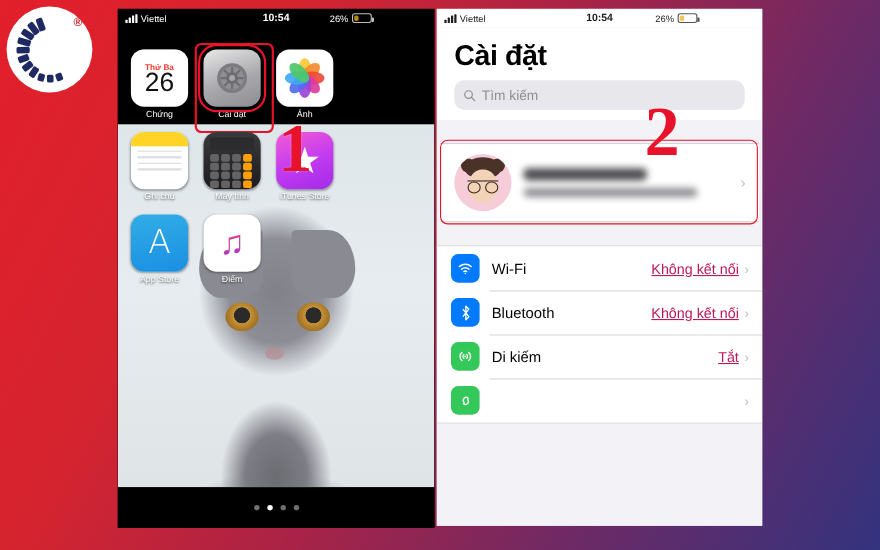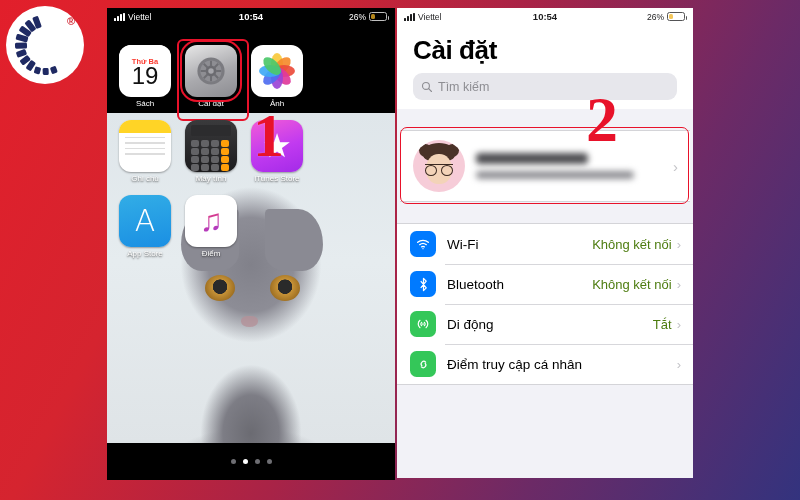--- a/index.html
+++ b/index.html
@@ -45,21 +45,21 @@
   .statusbar {
     position: relative; height: 17px; display: flex; align-items: center;
     font-size: 9px; padding: 0 8px 0 7px;
   }
   #phone-left .statusbar { color: #fff; background: #000; }
   #phone-right .statusbar { color: #1c1c1e; background: #fff; }
   .sb-left { display: flex; align-items: center; gap: 3px; flex: 1; }
   .sb-center { position: absolute; left: 0; right: 0; text-align: center;
                font-size: 9.5px; font-weight: 600; pointer-events: none; }
   .sb-right { display: flex; align-items: center; gap: 3px; flex: 1;
-              justify-content: flex-end; z-index: 2; }
+              justify-content: center; z-index: 2; }
   .bars { display: inline-flex; align-items: flex-end; gap: 1px; height: 8px; }
   .bars i { width: 2px; background: currentColor; border-radius: .5px; display: block; }
   .bars i:nth-child(1){height:3px} .bars i:nth-child(2){height:5px}
   .bars i:nth-child(3){height:6.5px} .bars i:nth-child(4){height:8px}
   .carrier { font-size: 8.5px; font-weight: 500; }
   .batt {
     width: 18px; height: 9px; border: 1px solid currentColor; border-radius: 2.5px;
     position: relative; opacity: .75;
   }
   .batt::after { content:""; position:absolute; right:-3px; top:2.5px; width:1.5px;
@@ -212,21 +212,21 @@
   .chev { margin-left:auto; color:#c4c4c8; font-size: 15px; font-weight: 400; }
 
   .srow { display:flex; align-items:center; padding: 0 12px 0 13px; height: 40px;
           background:#fff; position: relative; }
   .srow + .srow::before { content:""; position:absolute; left:48px; right:0; top:0;
                           height:.5px; background:#d7d7db; }
   .sicon { width: 26px; height: 26px; border-radius: 6.5px; flex:0 0 auto;
            display:flex; align-items:center; justify-content:center;
            color:#fff; margin-right: 11px; }
   .slabel { font-size: 13.5px; color:#000; }
-  .svalue { margin-left:auto; font-size: 13px; color:#4d7c0f; }
+  .svalue { margin-left:auto; font-size: 13px; color:#be185d;text-decoration:underline; }
   .srow .chev { margin-left: 5px; font-size: 13px; }
   .toggle { margin-left:auto; width:40px; height:23px; border-radius:12px;
             background:#e3e3e8; position:relative; border:.5px solid #dcdce0; }
   .toggle .knob { position:absolute; left:1px; top:1px; width:20px; height:20px;
                   border-radius:50%; background:#fff; box-shadow:0 1px 2px rgba(0,0,0,.28); }
   .gap { height: 18px; }
 </style>
 </head>
 <body>
 
@@ -277,23 +277,23 @@
         <div class="cat-eye r"></div>
         <div class="cat-nose"></div>
       </div>
 
       <div class="grid">
 
         <div class="row">
           <div class="app">
             <div class="ic ic-cal">
               <div class="d1">Thứ Ba</div>
-              <div class="d2">19</div>
+              <div class="d2">26</div>
             </div>
-            <div class="lbl">Sách</div>
+            <div class="lbl">Chứng</div>
           </div>
 
           <div class="app sel">
             <div class="ic ic-set">
               <svg class="gear" viewBox="0 0 40 40">
                 <g fill="#6e6e73">
                   <circle cx="20" cy="20" r="16" fill="#7b7b80"></circle>
                   <circle cx="20" cy="20" r="12.5" fill="#8e8e93"></circle>
                   <circle cx="20" cy="20" r="6.4" fill="#6b6b70"></circle>
                   <g stroke="#6e6e73" stroke-width="2.4">
@@ -479,33 +479,32 @@
         <div class="srow">
           <span class="sicon" style="background:#34c759">
             <svg width="16" height="16" viewBox="0 0 24 24" fill="none" stroke="#fff" stroke-width="1.8" stroke-linecap="round">
               <path d="M7.5 6.5a7 7 0 0 0 0 11"></path>
                 <path d="M16.5 6.5a7 7 0 0 1 0 11"></path>
               <path d="M10 9.5a3.3 3.3 0 0 0 0 5"></path>
                 <path d="M14 9.5a3.3 3.3 0 0 1 0 5"></path>
               <circle cx="12" cy="12" r="1.3" fill="#fff" stroke="none"></circle>
             </svg>
           </span>
-          <span class="slabel">Di động</span>
+          <span class="slabel">Di kiếm</span>
           <span class="svalue">Tắt</span>
           <span class="chev">›</span>
         </div>
 
         <div class="srow">
           <span class="sicon" style="background:#34c759">
             <svg width="15" height="15" viewBox="0 0 24 24" fill="none" stroke="#fff" stroke-width="1.9" stroke-linecap="round">
               <path d="M15.5 8.2a4.2 4.2 0 0 0-6 5.9"></path>
                 <path d="M8.5 15.8a4.2 4.2 0 0 0 6-5.9"></path>
             </svg>
           </span>
-          <span class="slabel">Điểm truy cập cá nhân</span>
           <span class="svalue"></span>
           <span class="chev">›</span>
         </div>
       </div>
     </div>
   </div>
 
   <div class="num" id="num1">1</div>
   <div class="num" id="num2">2</div>
 </div>

